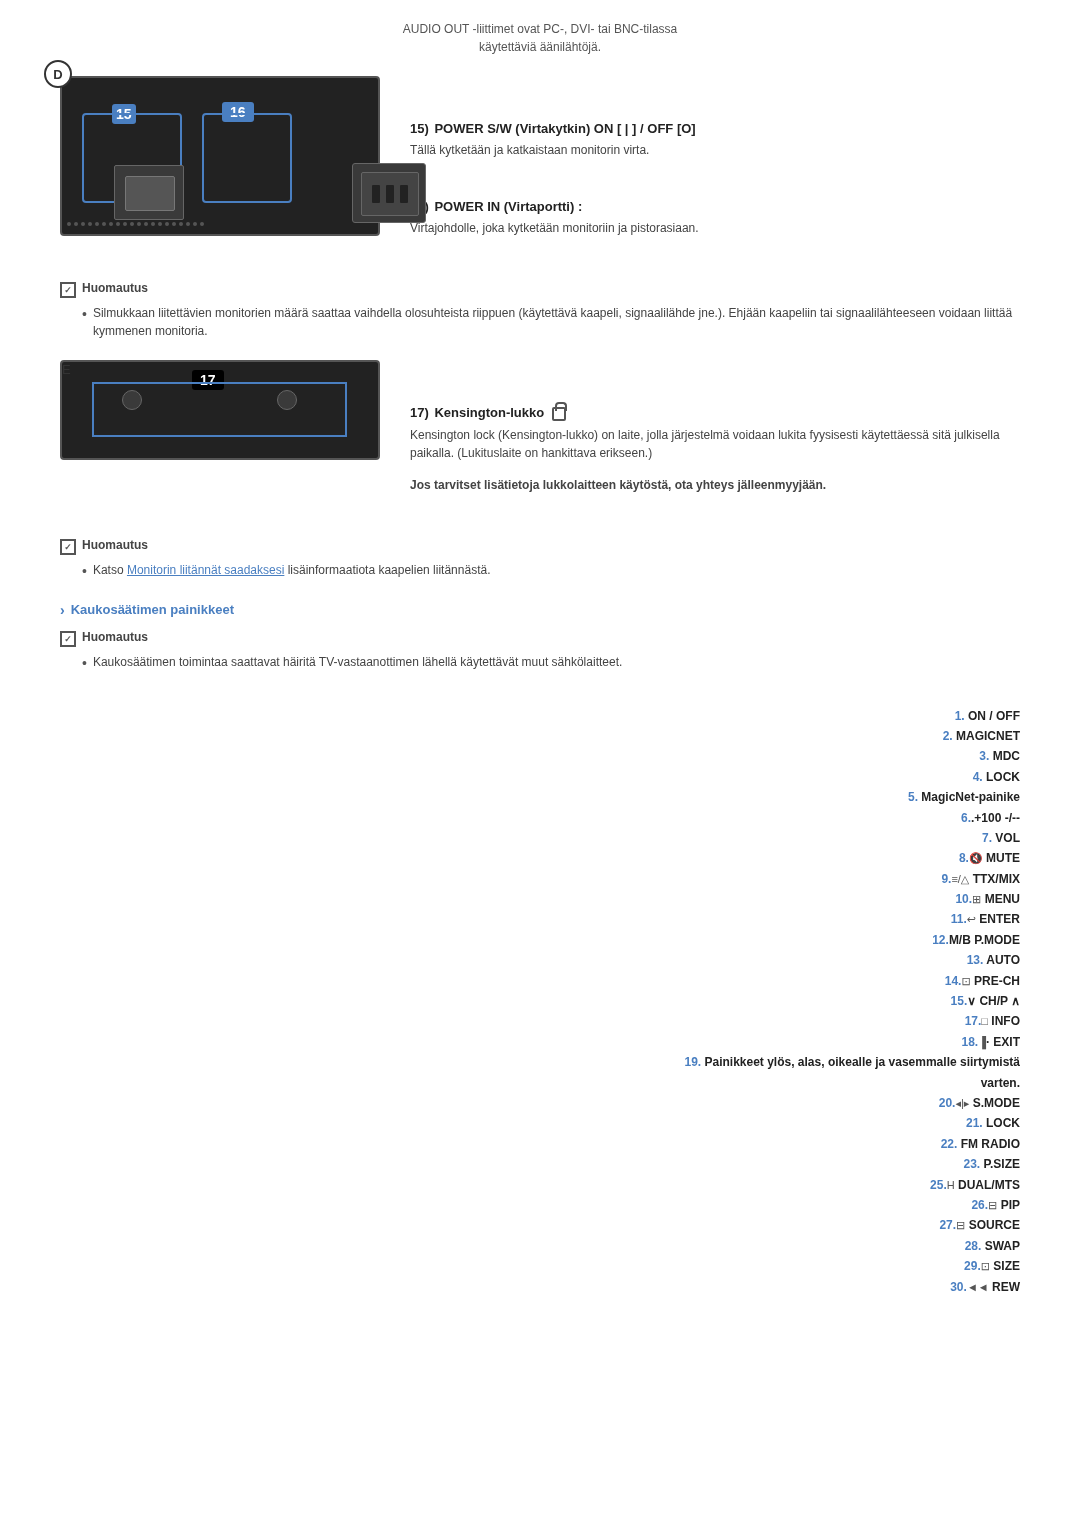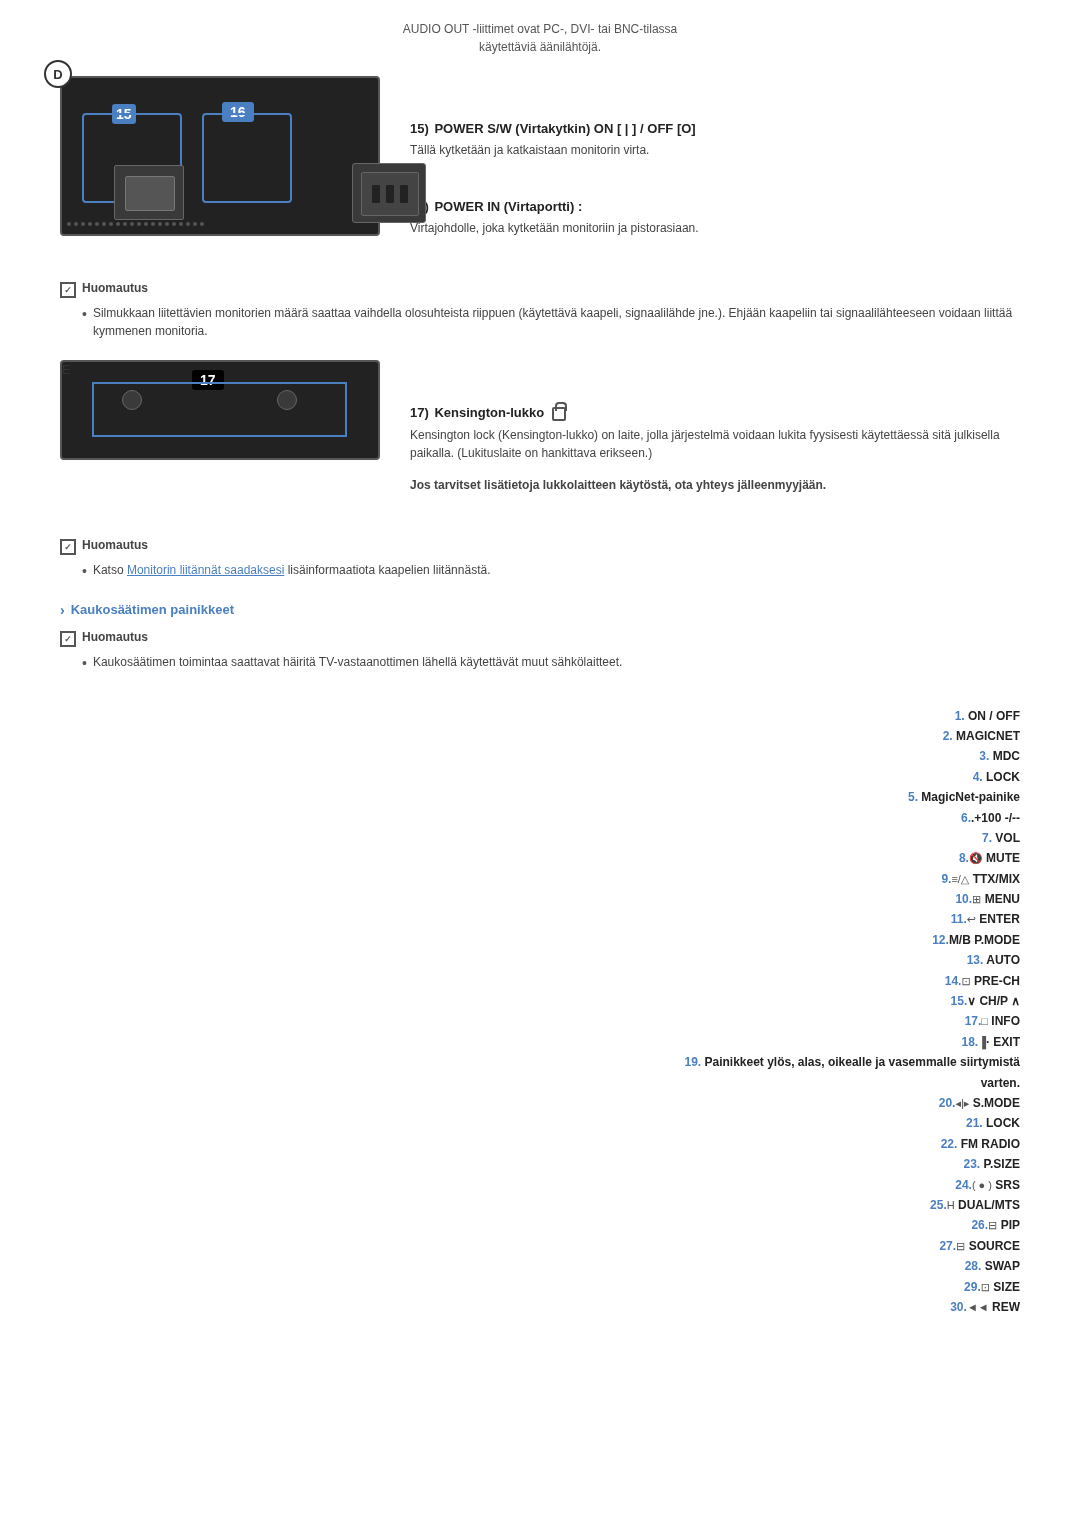--- a/index.html
+++ b/index.html
@@ -483,21 +483,20 @@
       <div class="rl-item"><span class="num">13.</span><span class="bold"> AUTO</span></div>
       <div class="rl-item"><span class="num">14.</span><span class="icon-sym">⊡</span><span class="bold"> PRE-CH</span></div>
       <div class="rl-item"><span class="num">15.</span><span class="bold">∨</span><span class="bold"> CH/P ∧</span></div>
       <div class="rl-item"><span class="num">17.</span><span class="icon-sym">□</span><span class="bold"> INFO</span></div>
       <div class="rl-item"><span class="num">18.</span><span class="icon-sym">▐</span><span class="bold">·</span><span class="bold"> EXIT</span></div>
       <div class="rl-item"><span class="num">19.</span><span class="bold"> Painikkeet ylös, alas, oikealle ja vasemmalle siirtymistä varten.</span></div>
       <div class="rl-item"><span class="num">20.</span><span class="icon-sym">◂|▸</span><span class="bold"> S.MODE</span></div>
       <div class="rl-item"><span class="num">21.</span><span class="bold"> LOCK</span></div>
       <div class="rl-item"><span class="num">22.</span><span class="bold"> FM RADIO</span></div>
       <div class="rl-item"><span class="num">23.</span><span class="bold"> P.SIZE</span></div>
-      <div class="rl-item"><span class="num">24.</span><span class="icon-sym">( ● )</span><span class="bold"> SRS</span></div>
       <div class="rl-item"><span class="num">25.</span><span class="icon-sym">H</span><span class="bold"> DUAL/MTS</span></div>
       <div class="rl-item"><span class="num">26.</span><span class="icon-sym">⊟</span><span class="bold"> PIP</span></div>
       <div class="rl-item"><span class="num">27.</span><span class="icon-sym">⊟</span><span class="bold"> SOURCE</span></div>
       <div class="rl-item"><span class="num">28.</span><span class="bold"> SWAP</span></div>
       <div class="rl-item"><span class="num">29.</span><span class="icon-sym">⊡</span><span class="bold"> SIZE</span></div>
       <div class="rl-item"><span class="num">30.</span><span class="icon-sym">◄◄</span><span class="bold"> REW</span></div>
     </div>
 </div>
 
 </body></html>

